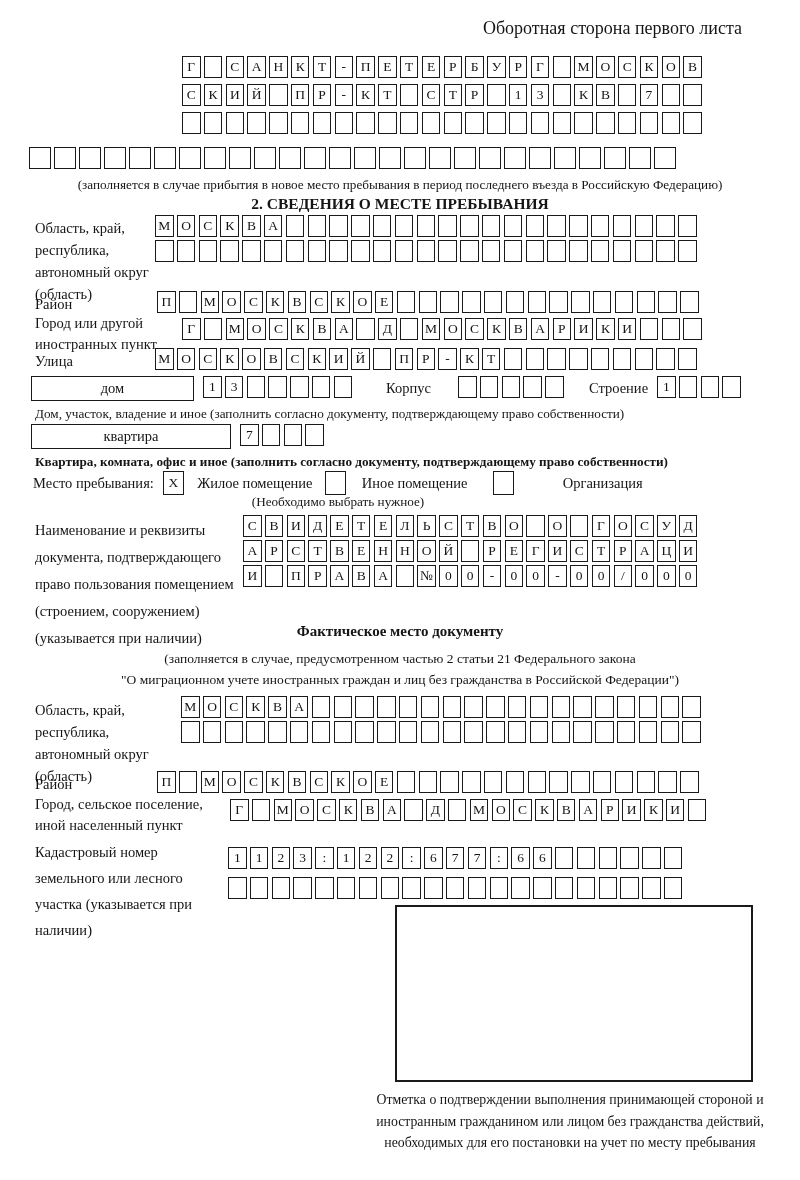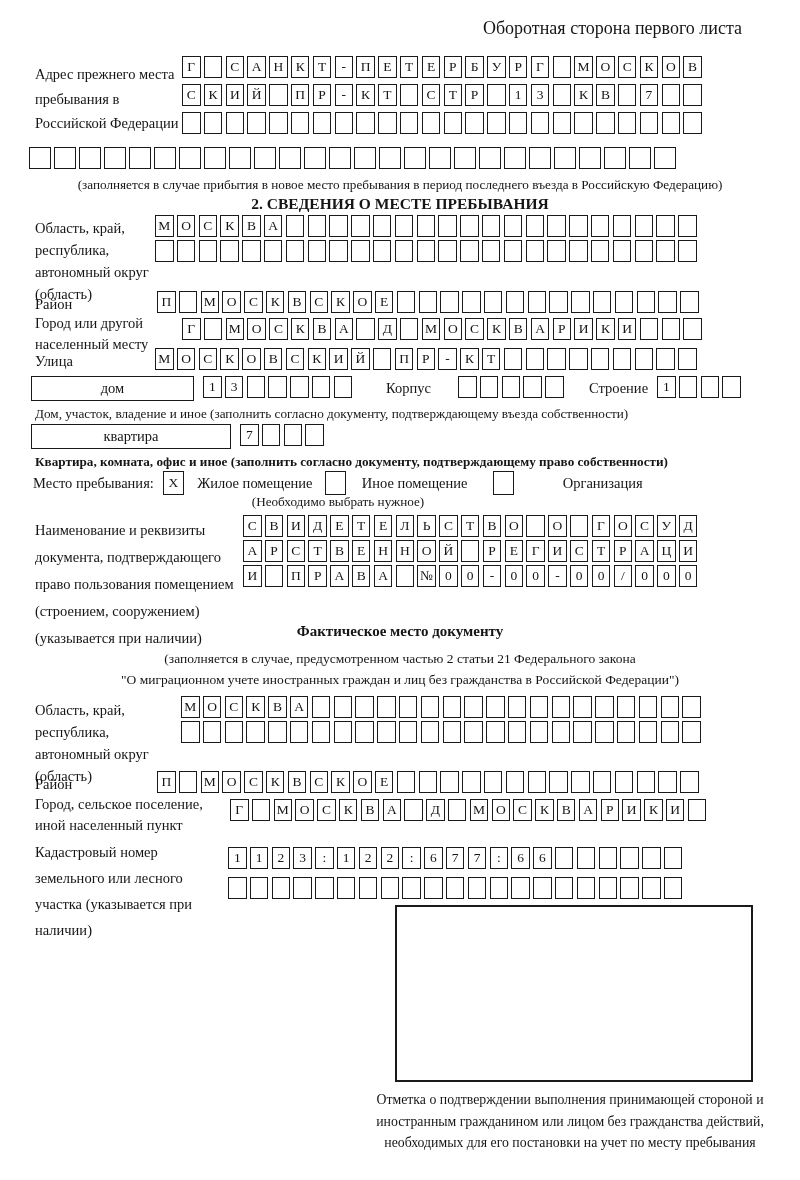--- a/index.html
+++ b/index.html
@@ -28,21 +28,20 @@
   .stayrow { display:flex; align-items:center; }
   .stamp-box { border:2px solid #1a1a1a; background:#fff; }
 </style>
 </head>
 <body>
 
 <div style="position:relative; width:800px; height:1180px; overflow:hidden;">
 
   <div class="abs" style="top:18px; right:58px; font-size:18px;">Оборотная сторона первого листа</div>
 
-  <div class="abs lbl" style="top:62px; left:35px; width:150px; line-height:24.5px;">Адрес прежнего места пребывания в Российской Федерации</div>
   <div class="abs grid-addr" style="top:56px; left:182px;">
     <div class="cellrow">
         <div class="cell">Г</div>
         <div class="cell"></div>
         <div class="cell">С</div>
         <div class="cell">А</div>
         <div class="cell">Н</div>
         <div class="cell">К</div>
         <div class="cell">Т</div>
         <div class="cell">-</div>
@@ -228,21 +227,21 @@
       <div class="cell"></div>
       <div class="cell"></div>
       <div class="cell"></div>
       <div class="cell"></div>
       <div class="cell"></div>
       <div class="cell"></div>
       <div class="cell"></div>
       <div class="cell"></div>
     </div>
 
-  <div class="abs lbl" style="top:313px; left:35px; width:145px; line-height:21px;">Город или другой населенный месту</div>
+  <div class="abs lbl" style="top:313px; left:35px; width:145px; line-height:21px;">Город или другой иностранных пункт</div>
   <div class="abs cellrow" style="top:318px; left:182px;">
       <div class="cell">Г</div>
       <div class="cell"></div>
       <div class="cell">М</div>
       <div class="cell">О</div>
       <div class="cell">С</div>
       <div class="cell">К</div>
       <div class="cell">В</div>
       <div class="cell">А</div>
       <div class="cell"></div>
@@ -310,21 +309,21 @@
       <div class="cell"></div>
       <div class="cell"></div>
     </div>
   <div class="abs inline-lbl" style="top:376px; left:589px;">Строение</div>
   <div class="abs cellrow" style="top:376px; left:657px;">
       <div class="cell">1</div>
       <div class="cell"></div>
       <div class="cell"></div>
       <div class="cell"></div>
     </div>
-  <div class="abs caption" style="top:406px; left:35px;">Дом, участок, владение и иное (заполнить согласно документу, подтверждающему въезда собственности)</div>
+  <div class="abs caption" style="top:406px; left:35px;">Дом, участок, владение и иное (заполнить согласно документу, подтверждающему право собственности)</div>
 
   <div class="abs widebox" style="top:424px; left:31px; width:200px;">квартира</div>
   <div class="abs cellrow" style="top:424px; left:240px;">
       <div class="cell">7</div>
       <div class="cell"></div>
       <div class="cell"></div>
       <div class="cell"></div>
     </div>
   <div class="abs caption" style="top:454px; left:35px;font-weight:bold;">Квартира, комната, офис и иное (заполнить согласно документу, подтверждающему право собственности)</div>
 

